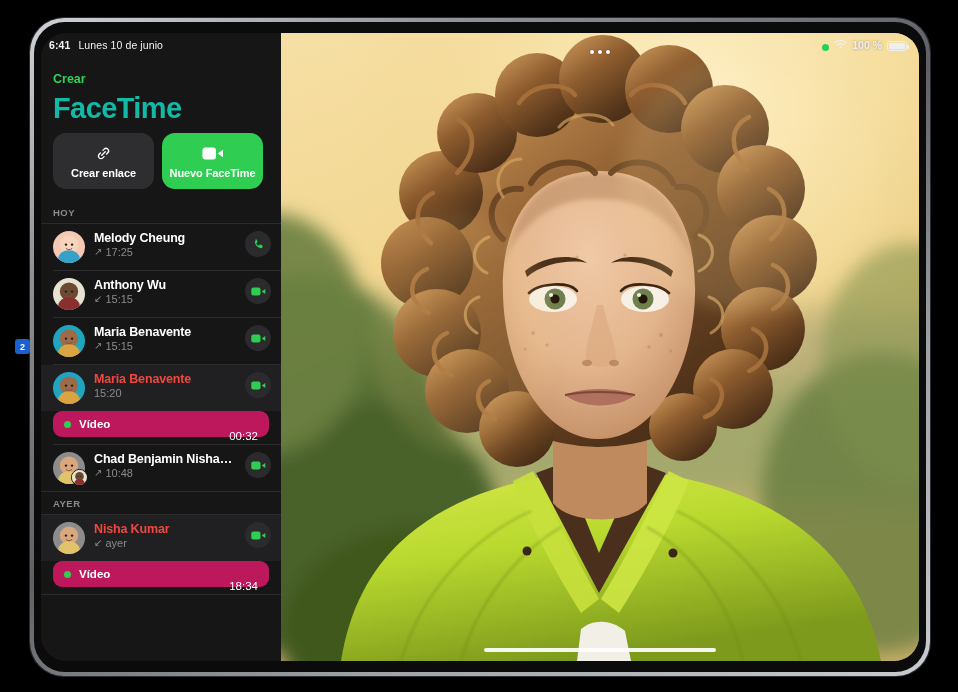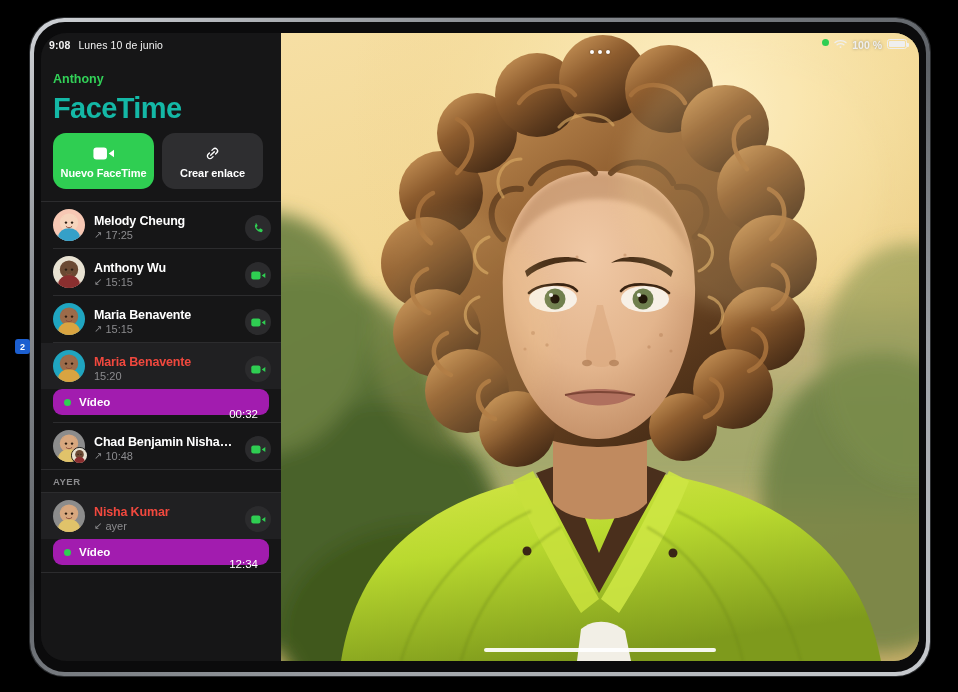--- a/index.html
+++ b/index.html
@@ -92,21 +92,21 @@
     overflow: hidden;
   }
   .sect-header {
     font-size: 9.5px; font-weight: 600; color: #8b8b8e;
     letter-spacing: .5px; padding: 6px 12px 5px 12px;
   }
   .divider { height: 1px; background: #2c2c2e; margin-left: 0; }
   .divider.inset { margin-left: 12px; }
 
   .call-row {
-    display: flex; align-items: flex-end;
+    display: flex; align-items: flex-start;
     padding: 7px 10px 7px 12px;
     gap: 9px; cursor: pointer; position: relative;
   }
   .call-row.selected { background: #202022; }
 
   .avatar {
     width: 32px; height: 32px; border-radius: 50%;
     flex: 0 0 32px; position: relative; overflow: visible;
   }
   .avatar .face { width:100%; height:100%; border-radius:50%; overflow:hidden; position:relative; }
@@ -131,38 +131,38 @@
 
   .row-action {
     width: 26px; height: 26px; border-radius: 50%;
     background: #2b2b2d; flex: 0 0 26px;
     display: flex; align-items: center; justify-content: center;
     cursor: pointer;
   }
 
   .detail-chip {
     margin: 0 12px 7px 12px;
-    height: 26px; border-radius: 9px; background: #a21caf;
+    height: 26px; border-radius: 9px; background: #be185d;
     display: flex; align-items: center; padding: 0 11px;
     gap: 8px; cursor: pointer;
   }
   .chip-dot { width: 7px; height: 7px; border-radius: 50%; background: #2fce52; flex:0 0 7px; }
   .chip-label { font-size: 11.5px; color: #fff; font-weight: 600; flex: 1 1 auto; }
   .chip-dur { font-size: 11.5px; color: #fff; font-weight: 500; font-variant-numeric: tabular-nums; margin-top: 24px; }
 
   
   .video-pane {
     flex: 1 1 auto; position: relative; overflow: hidden;
     background: #6d6a40;
   }
   .video-pane .photo { position: absolute; inset: 0; }
 
   .statusbar-right {
     position: absolute; top: 6px; right: 12px;
-    display: flex; align-items: flex-start; gap: 5px;
+    display: flex; align-items: flex-end; gap: 5px;
     font-size: 10.5px; color: #efefef; font-weight: 600; z-index: 7;
     text-shadow: 0 0 3px rgba(0,0,0,.35);
   }
   .rec-dot { width: 7px; height: 7px; border-radius: 50%; background: #2fce52; }
   .batt {
     width: 20px; height: 10px; border: 1.2px solid #efefef;
     border-radius: 2.6px; position: relative; padding: 1px;
   }
   .batt::after {
     content:""; position:absolute; right:-3px; top:3px;
@@ -202,55 +202,56 @@
 <div id="stage">
 
   <div class="ipad-frame"></div>
   <div class="ipad-bezel"></div>
 
   <div class="screen">
 
     <div class="sidebar">
 
       <div class="statusbar-left">
-        <span>9:08</span>
+        <span>6:41</span>
         <span class="date">Lunes 10 de junio</span>
       </div>
 
       <div class="edit-row">
-        <button class="edit-link">Anthony</button>
+        <button class="edit-link">Crear</button>
       </div>
 
       <div class="app-title">FaceTime</div>
 
       <div class="action-row">
-        <button class="act-btn primary">
-          <span class="ic">
-            <svg width="22" height="15" viewBox="0 0 26 17">
-              <rect x="0.5" y="1.5" width="16" height="14" rx="3.6" fill="#ffffff"></rect>
-              <path d="M18.6 8.5 24.8 4.0v9z" fill="#ffffff"></path>
-            </svg>
-          </span>
-          <span class="lbl">Nuevo FaceTime</span>
-        </button>
-
         <button class="act-btn secondary">
           <span class="ic">
             <svg width="17" height="17" viewBox="0 0 24 24" fill="none" stroke="#ffffff" stroke-width="1.9" stroke-linecap="round">
               <path d="M9.5 14.5 14.5 9.5"></path>
               <path d="M11.2 7.6 13 5.8a3.6 3.6 0 0 1 5.1 5.1l-1.8 1.8"></path>
               <path d="M12.8 16.4 11 18.2a3.6 3.6 0 0 1-5.1-5.1l1.8-1.8"></path>
             </svg>
           </span>
           <span class="lbl">Crear enlace</span>
         </button>
+
+        <button class="act-btn primary">
+          <span class="ic">
+            <svg width="22" height="15" viewBox="0 0 26 17">
+              <rect x="0.5" y="1.5" width="16" height="14" rx="3.6" fill="#ffffff"></rect>
+              <path d="M18.6 8.5 24.8 4.0v9z" fill="#ffffff"></path>
+            </svg>
+          </span>
+          <span class="lbl">Nuevo FaceTime</span>
+        </button>
       </div>
 
       <div class="list-scroll">
         <div id="list-root">
+            <div class="sect-header">HOY</div>
             <div class="divider"></div>
       <div class="call-row">
         <div class="avatar">
           <div class="face"><svg viewBox="0 0 40 40" width="100%" height="100%" preserveAspectRatio="xMidYMid slice">
     <rect width="40" height="40" fill="#f7c8b4"></rect>
     <circle cx="20" cy="45" r="19" fill="#35a0c8" opacity="0.45"></circle>
     <circle cx="20" cy="17" r="11.5" fill="#f6d5bd"></circle>
     <path d="M8.5 16 C 8.5 6, 31.5 6, 31.5 16 C 31.5 11, 26 8.5, 20 8.5 C 14 8.5, 8.5 11, 8.5 16 Z" fill="#e2a03a"></path>
     <ellipse cx="20" cy="34" rx="13" ry="10" fill="#35a0c8"></ellipse>
     <circle cx="16.2" cy="17" r="1.5" fill="#2b1d12"></circle>
@@ -423,21 +424,21 @@
         <div class="row-action">
                 <svg width="15" height="11" viewBox="0 0 26 17">
                   <rect x="0.5" y="1.5" width="16" height="14" rx="3.6" fill="#2fce52"></rect>
                   <path d="M18.6 8.5 24.8 4.0v9z" fill="#2fce52"></path>
                 </svg>
               </div>
       </div>
       <div class="detail-chip">
         <span class="chip-dot"></span>
         <span class="chip-label">Vídeo</span>
-        <span class="chip-dur">12:34</span>
+        <span class="chip-dur">18:34</span>
       </div>
             <div class="divider"></div>
           </div>
       </div>
     </div>
 
     <div class="video-pane">
       <svg class="photo" viewBox="0 0 638 628" preserveAspectRatio="xMidYMid slice">
         <defs>
           <linearGradient id="sky" x1="0" y1="0" x2="0.35" y2="1">

